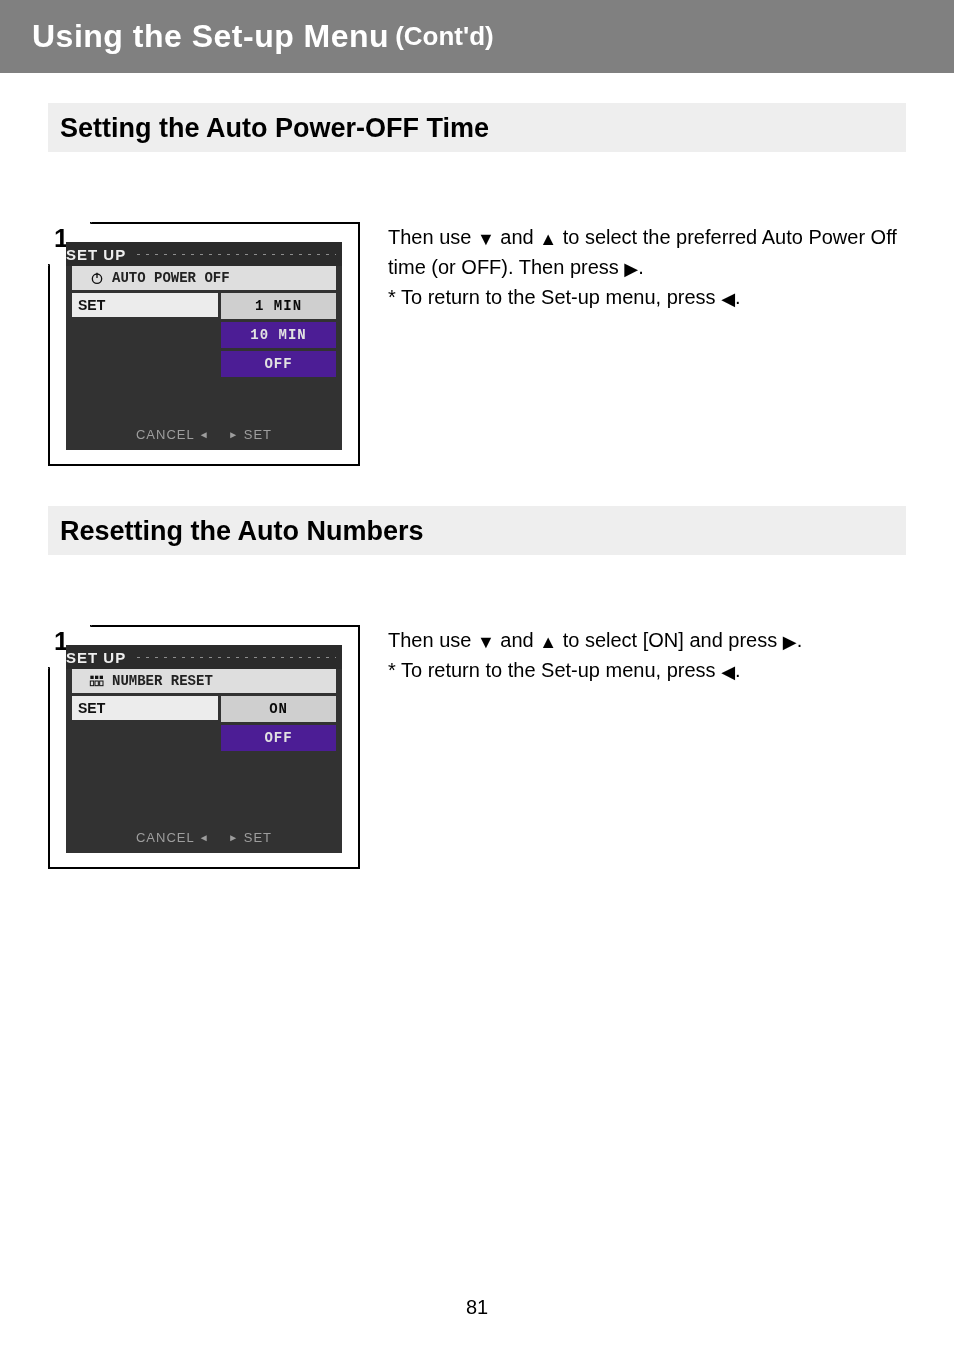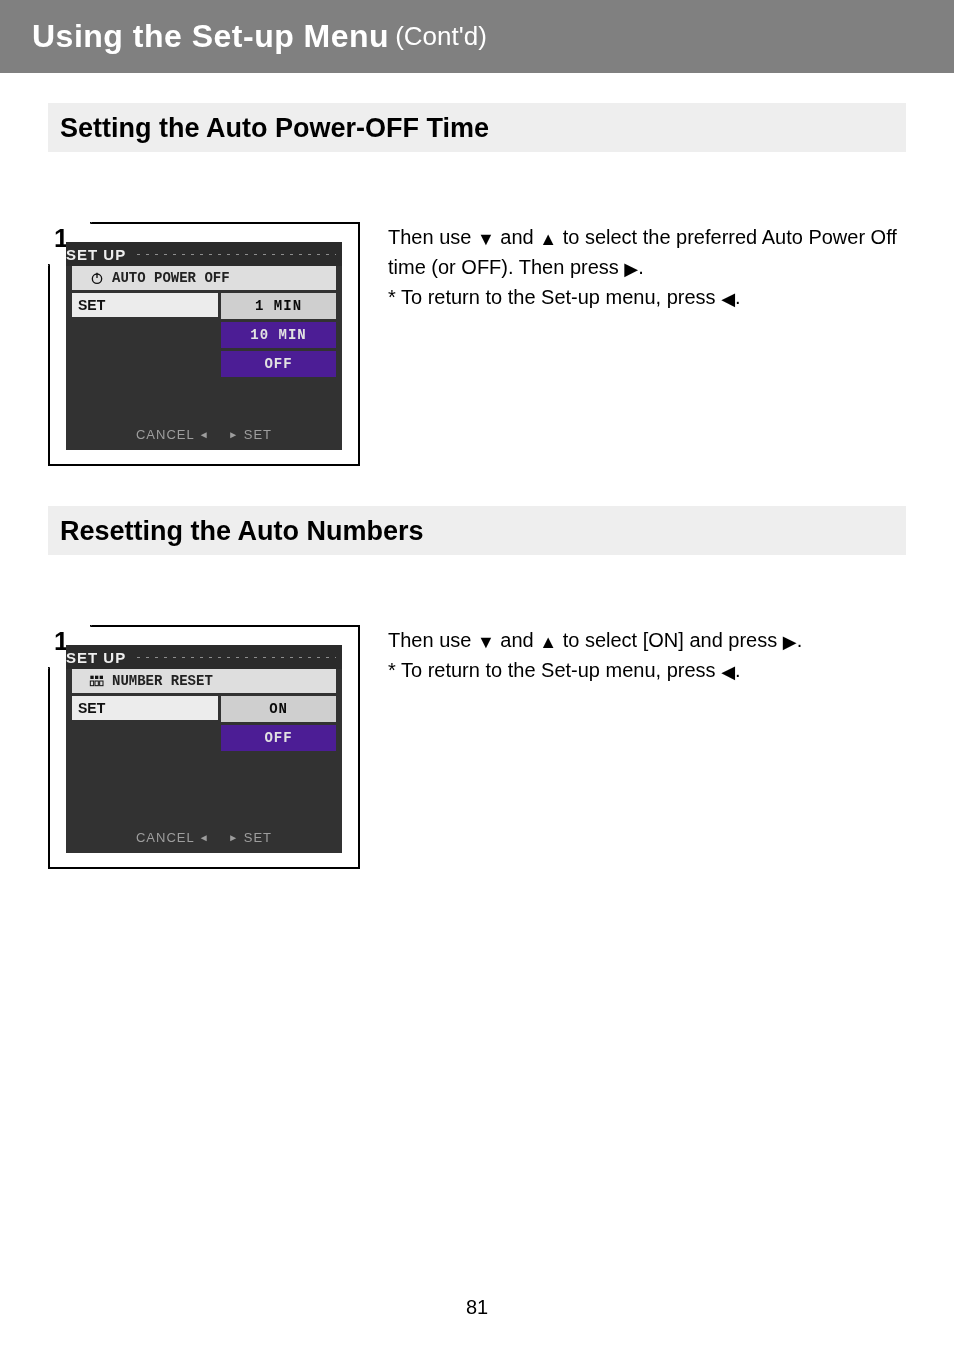--- a/index.html
+++ b/index.html
@@ -2,21 +2,21 @@
 <html><head>
 <meta charset="utf-8">
 <style>
   * { box-sizing: border-box; margin: 0; padding: 0; }
   html, body { width: 954px; height: 1345px; background: #fff; font-family: Arial, Helvetica, sans-serif; color: #000; }
   .page { width: 954px; height: 1345px; position: relative; }
 
   
   .banner { background: #808080; height: 73px; display: flex; align-items: center; padding-left: 32px; }
   .banner-title { color: #fff; font-weight: bold; font-size: 32px; letter-spacing: 0.5px; }
-  .banner-sub { color: #fff; font-weight: normal; font-size: 26px; margin-left: 6px; }
+  .banner-sub { color: #fff; font-weight: bold; font-size: 26px; margin-left: 6px; }
 
   
   .section-head { margin: 30px 48px 0 48px; background: #eeeeee; padding: 10px 12px 8px 12px; }
   .section-head h2 { font-weight: bold; font-size: 27px; }
 
   
   .step-row { display: flex; margin: 70px 48px 0 48px; gap: 28px; }
   .left { width: 312px; flex: 0 0 312px; }
   .right { flex: 1; font-size: 20px; line-height: 1.5; }
 

